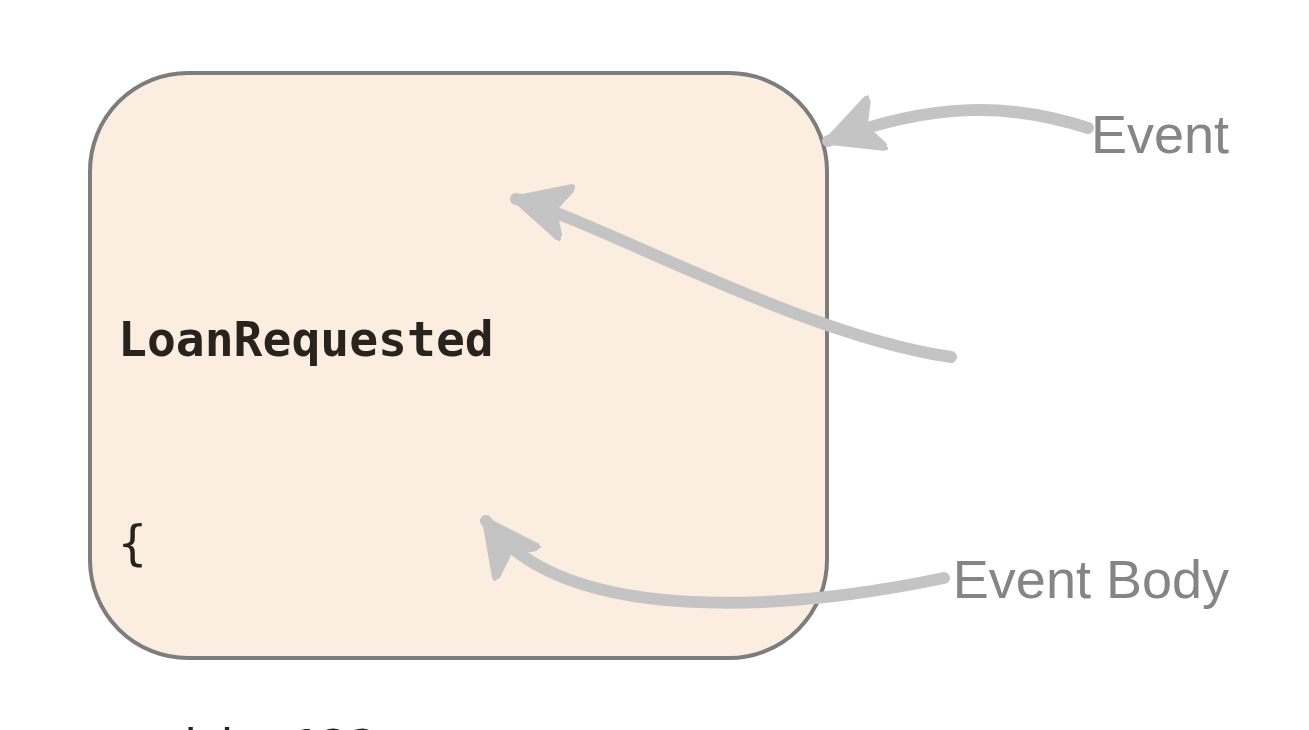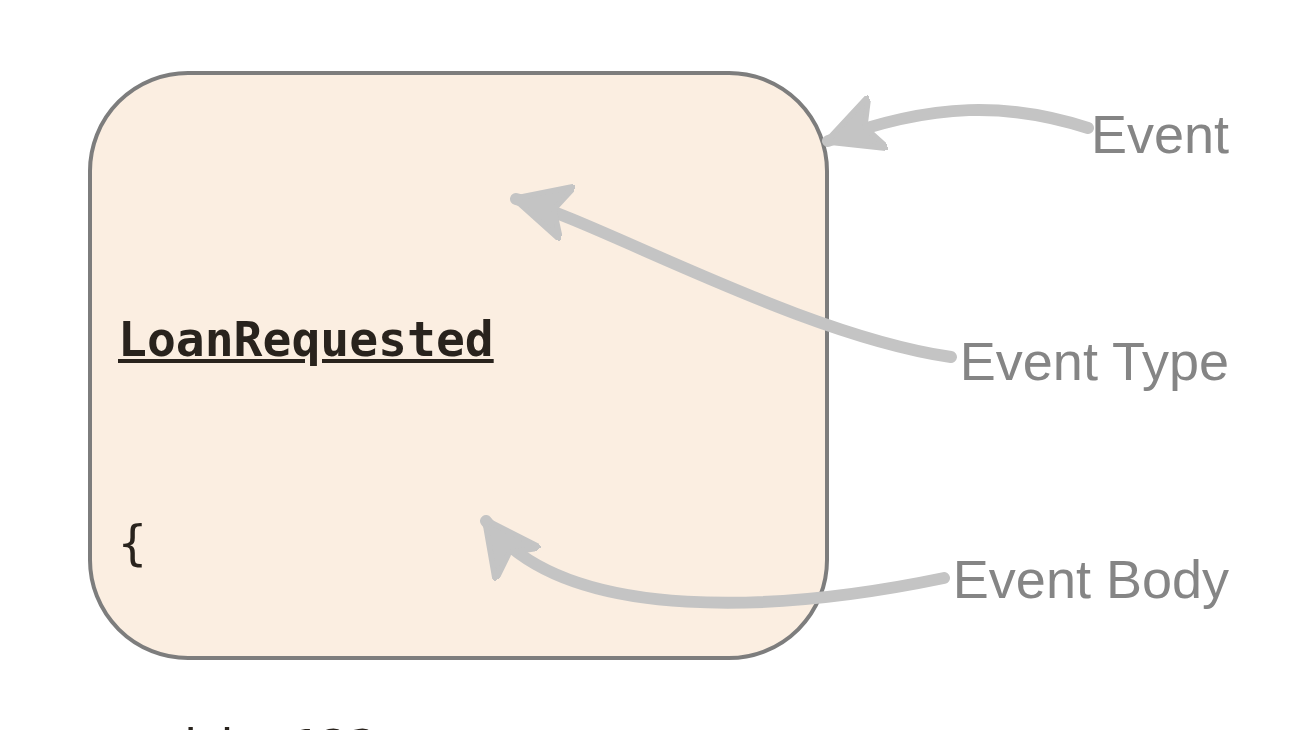--- a/index.html
+++ b/index.html
@@ -35,21 +35,20 @@
     line-height: 68px;
     color: #29231d;
     white-space: pre;
   }
   .code-line {
     white-space: pre;
     height: 68px;
   }
   .code-line.title {
     font-weight: bold;
-    text-decoration: underline;
   }
   .arrow-layer {
     position: absolute;
     left: 0;
     top: 0;
     width: 1309px;
     height: 730px;
     pointer-events: none;
   }
   .side-label {
@@ -86,16 +85,15 @@
       <marker id="arrowhead" viewBox="0 0 10 10" refX="9.6" refY="5" markerWidth="56" markerHeight="58" orient="auto" markerUnits="userSpaceOnUse">
         <path d="M10 5 L0 10 L2.6 5 L0 0 Z" fill="#c4c4c4" stroke="#c4c4c4" stroke-width="1" stroke-linejoin="round"></path>
       </marker>
     </defs>
     <path d="M1088 128 C1010 103 935 101 828 141" fill="none" stroke="#c4c4c4" stroke-width="12" stroke-linecap="round" marker-end="url(#arrowhead)"></path>
     <path d="M951 357 C800 335 600 222 516 199" fill="none" stroke="#c4c4c4" stroke-width="12" stroke-linecap="round" marker-end="url(#arrowhead)"></path>
     <path d="M944 578 C790 610 565 628 486 521" fill="none" stroke="#c4c4c4" stroke-width="12" stroke-linecap="round" marker-end="url(#arrowhead)"></path>
   </svg>
 
   <div class="side-label label-event">Event</div>
-  <div class="side-label label-event-type">Event Type</div>
   <div class="side-label label-event-body">Event Body</div>
 
 </div>
 
 </body></html>

